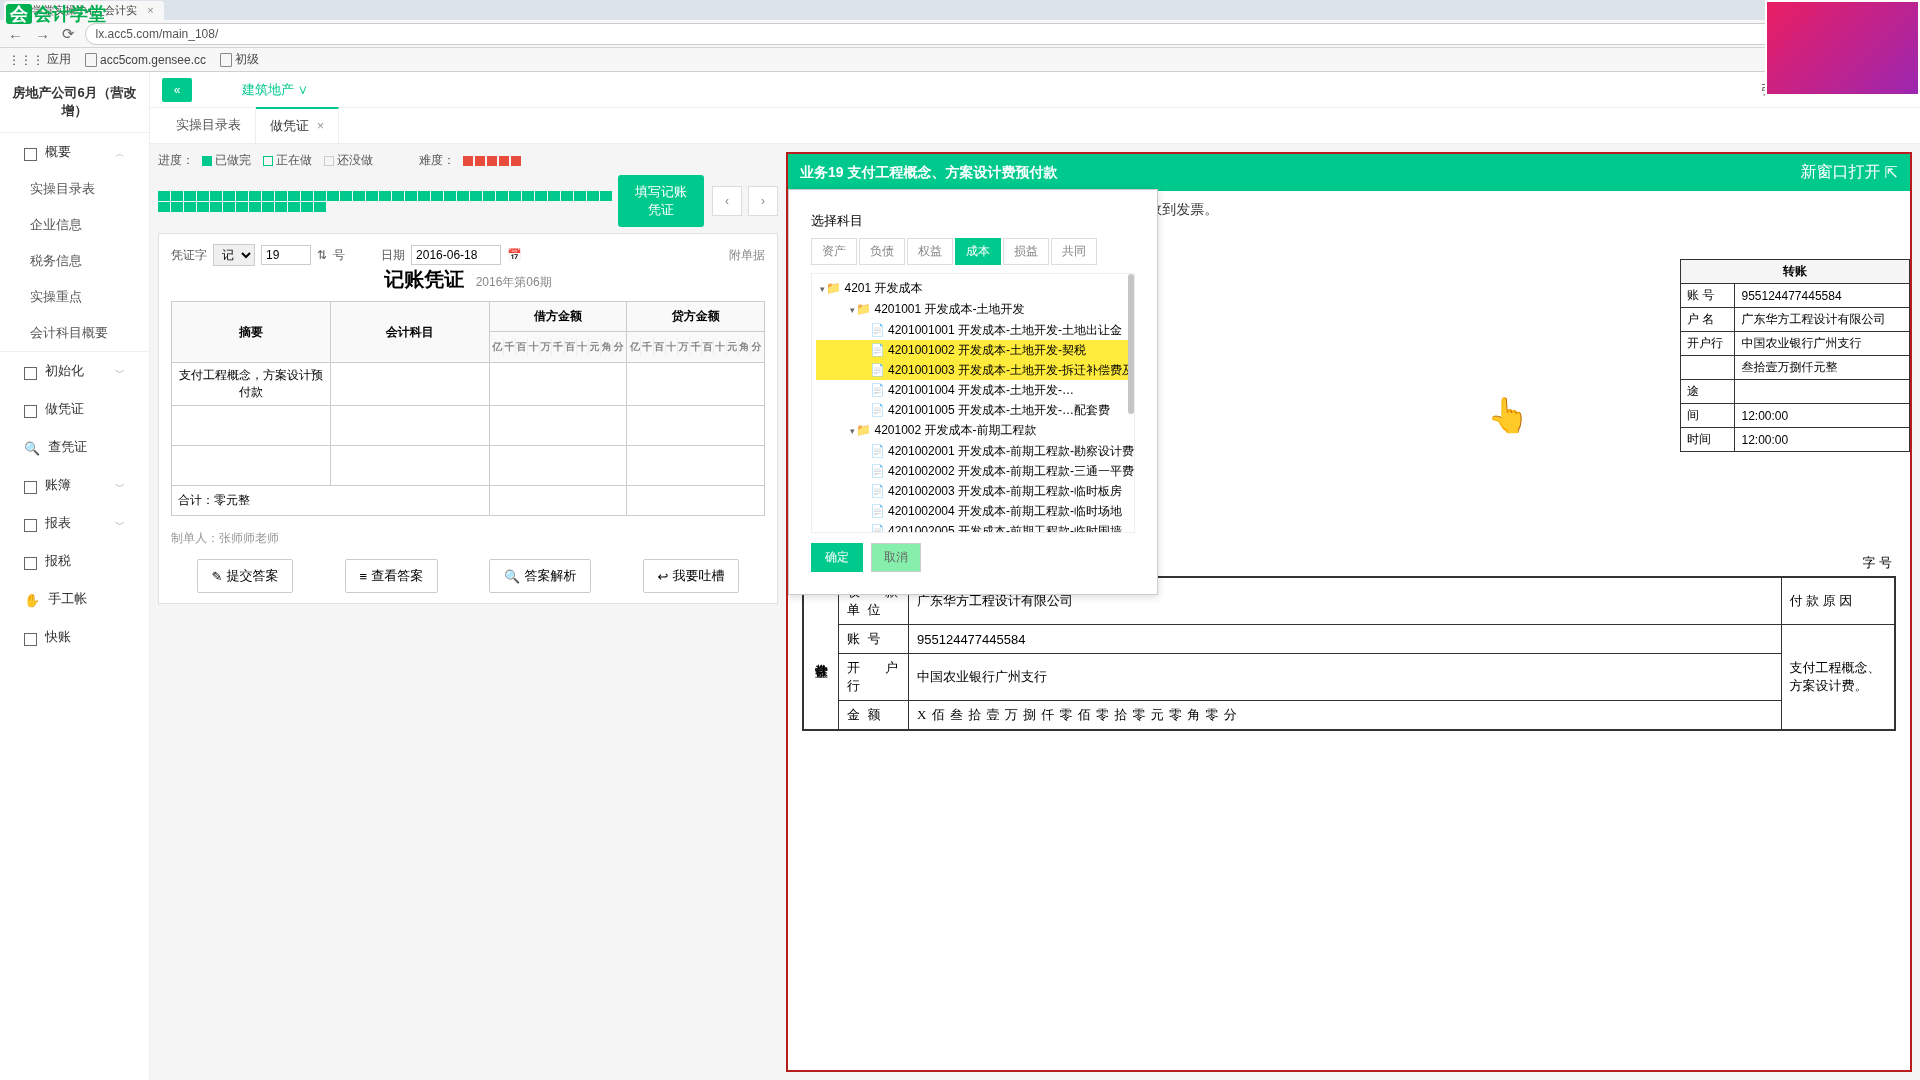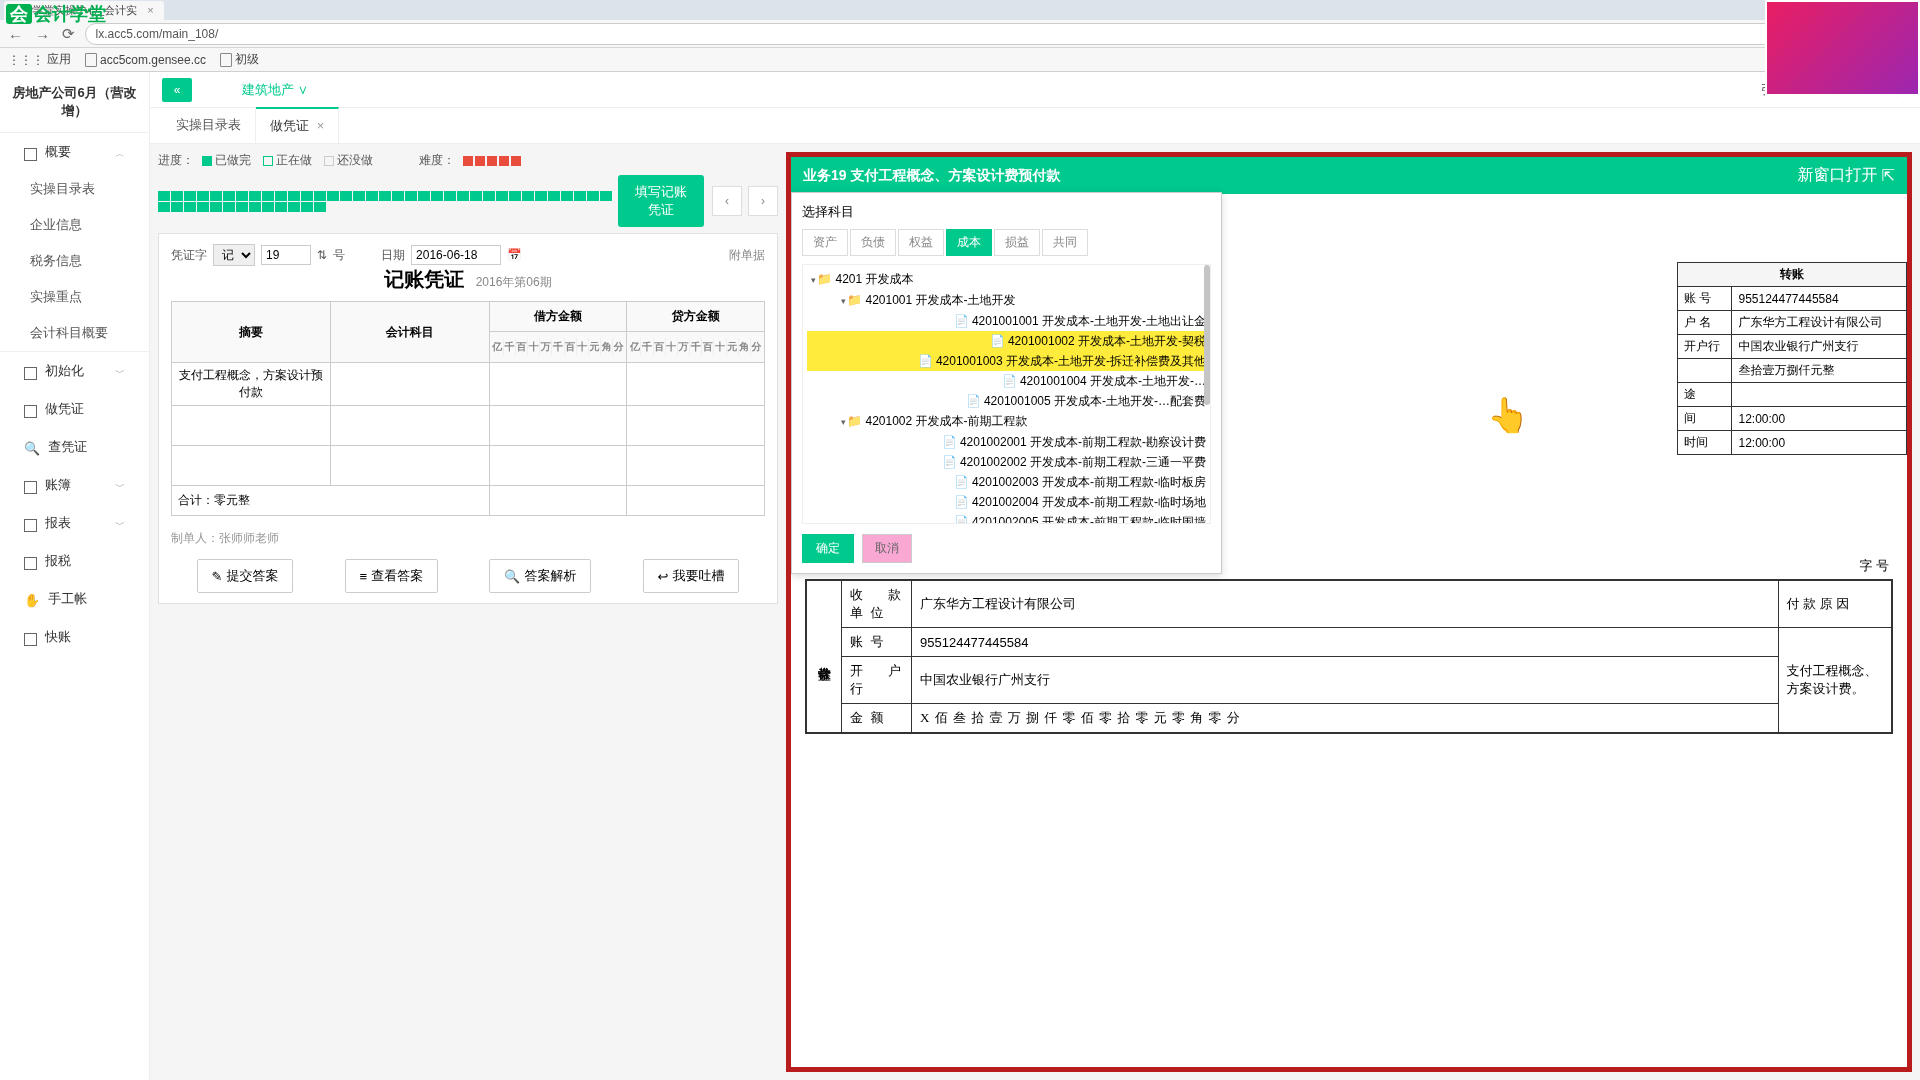--- a/index.html
+++ b/index.html
@@ -72,42 +72,42 @@
 .amount-cells { display:flex; }
 .amount-cells span { flex:1; border-right:1px solid #eee; font-size:10px; color:#888; padding:2px 0; }
 .amount-cells span:last-child { border-right:none; }
 .abstract-cell { height:40px; text-align:left; padding:4px; vertical-align:top; }
 .total-row td { padding:6px; text-align:left; }
 .maker { margin-top:14px; font-size:12px; color:#999; }
 
 .btn-row { display:flex; justify-content:space-around; margin-top:12px; }
 .act-btn { border:1px solid #ccc; background:#fff; padding:7px 14px; font-size:13px; cursor:pointer; display:flex; align-items:center; gap:4px; border-radius:2px; }
 
-.right-pane { flex:1; display:flex; flex-direction:column; background:#fff; border:5px solid #b91c1c; overflow:hidden; min-width:0; }
+.right-pane { flex:1; display:flex; flex-direction:column; background:#fff; border:2px solid #b91c1c; overflow:hidden; min-width:0; }
 .task-header { background:#00c98d; color:#fff; padding:8px 12px; display:flex; align-items:center; font-size:14px; font-weight:bold; }
 .task-header .open-new { margin-left:auto; font-size:16px; font-weight:normal; cursor:pointer; display:flex; gap:4px; align-items:center; }
 .task-desc { padding:10px 14px; font-size:14px; color:#333; }
 .bank-area { padding:0 14px; position:relative; }
 
-.subject-modal { position:absolute; top:-40px; left:0; width:431px; background:#fff; border:1px solid #ccc; box-shadow:0 2px 8px rgba(0,0,0,0.15); z-index:20; padding:10px; }
+.subject-modal { position:absolute; top:-40px; left:0; width:370px; background:#fff; border:1px solid #ccc; box-shadow:0 2px 8px rgba(0,0,0,0.15); z-index:20; padding:22px; }
 .modal-title { font-size:13px; margin-bottom:8px; }
 .type-tabs { display:flex; gap:2px; margin-bottom:8px; }
 .ttab { padding:4px 10px; border:1px solid #ddd; background:#fff; font-size:12px; cursor:pointer; color:#888; }
 .ttab.active { background:#00c98d; color:#fff; border-color:#00c98d; }
 .tree { max-height:260px; overflow-y:auto; border:1px solid #eee; padding:4px; font-size:12px; line-height:20px; position:relative; }
 .tree-scroll { position:absolute; right:0; top:0; width:6px; height:140px; background:#c5c5c5; border-radius:3px; }
 .tree-node { white-space:nowrap; }
-.tree-node.l1 { padding-left:4px; } .tree-node.l2 { padding-left:34px; } .tree-node.l3 { padding-left:54px;text-align:right; }
+.tree-node.l1 { padding-left:4px; } .tree-node.l2 { padding-left:34px; } .tree-node.l3 { padding-left:54px; }
 .tree-node.hl { background:#ffeb3b; }
 .folder { color:#ffa500; margin-right:3px; }
 .file { color:#4da6ff; margin-right:3px; }
 .tri { color:#666; margin-right:2px; font-size:9px; }
 .modal-btns { margin-top:10px; display:flex; gap:8px; }
 .btn-ok { background:#00c98d; color:#fff; border:none; padding:5px 14px; cursor:pointer; font-size:12px; }
-.btn-cancel { background:#f9a8d4; border:1px solid #ccc; padding:5px 12px; cursor:pointer; font-size:12px; color:#666; }
+.btn-cancel { background:#86efac; border:1px solid #ccc; padding:5px 12px; cursor:pointer; font-size:12px; color:#666; }
 
 .transfer-table { position:absolute; right:0; top:30px; border:1px solid #333; border-collapse:collapse; font-size:12px; width:230px; }
 .transfer-table th, .transfer-table td { border:1px solid #333; padding:3px 6px; }
 .transfer-table th { background:#f5f5f5; text-align:center; }
 
 .note-text { margin-top:250px; font-size:12px; color:#555; padding:4px 0 10px 0; }
 
 .receipt-wrap { padding:0 14px 10px; }
 .receipt-table { width:100%; border:2px solid #333; border-collapse:collapse; font-size:13px; }
 .receipt-table td { border:1px solid #333; padding:5px 8px; }

